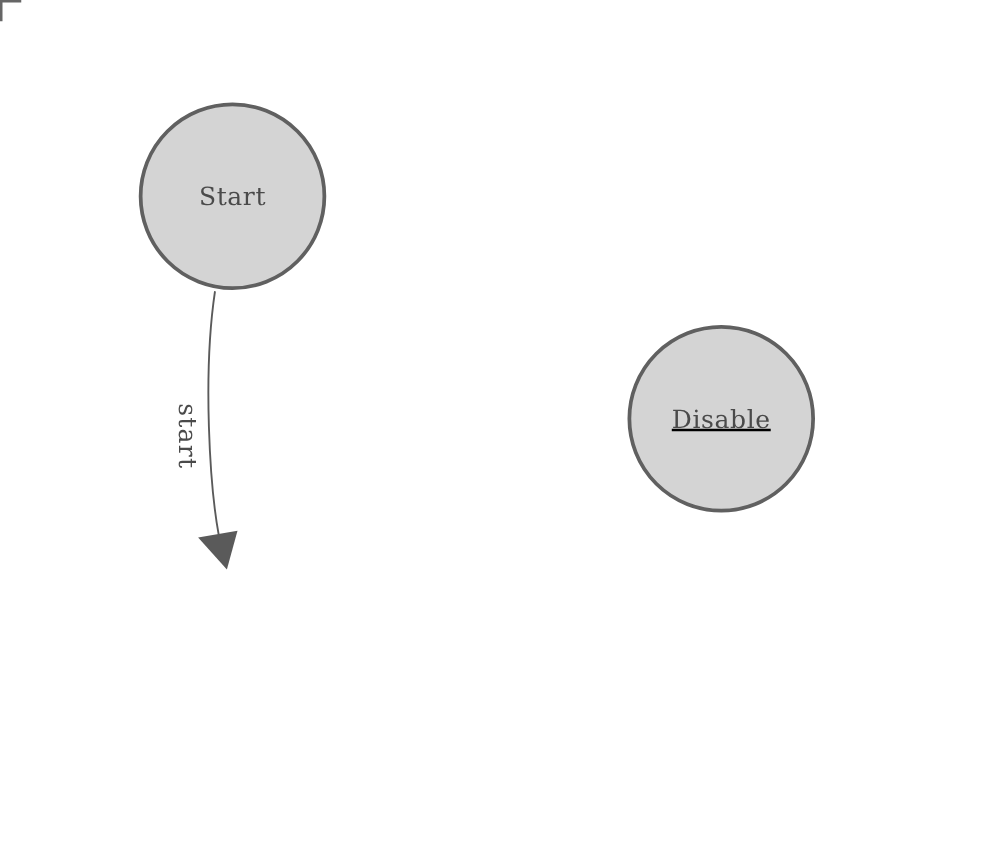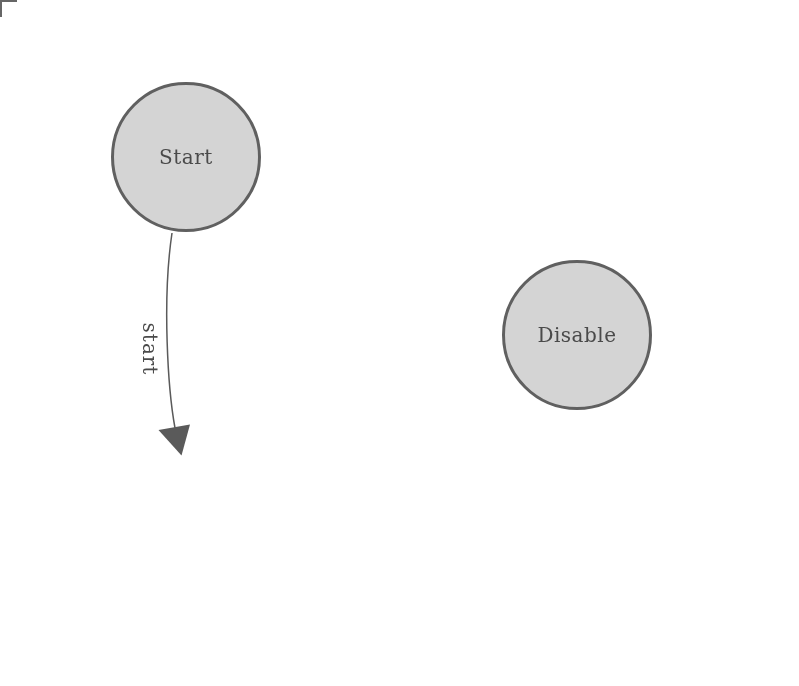--- a/index.html
+++ b/index.html
@@ -45,21 +45,21 @@
     cursor: default;
   }
   .state-node .node-label {
     font-size: 20px;
     color: #4a4a4a;
     letter-spacing: 0.5px;
     user-select: none;
   }
   .node-start   { left: 111px; top: 82px;  }
   .node-ready   { left: 125px; top: 456px; }
-  .node-disable { left: 502px; top: 260px; }
+  .node-disable { left: 502px; top: 260px; text-decoration: underline; }
   .edge-label {
     position: absolute;
     left: 150px;
     top: 349px;
     transform: translate(-50%, -50%) rotate(90deg);
     font-size: 20px;
     letter-spacing: 1px;
     color: #4a4a4a;
     white-space: nowrap;
     user-select: none;

